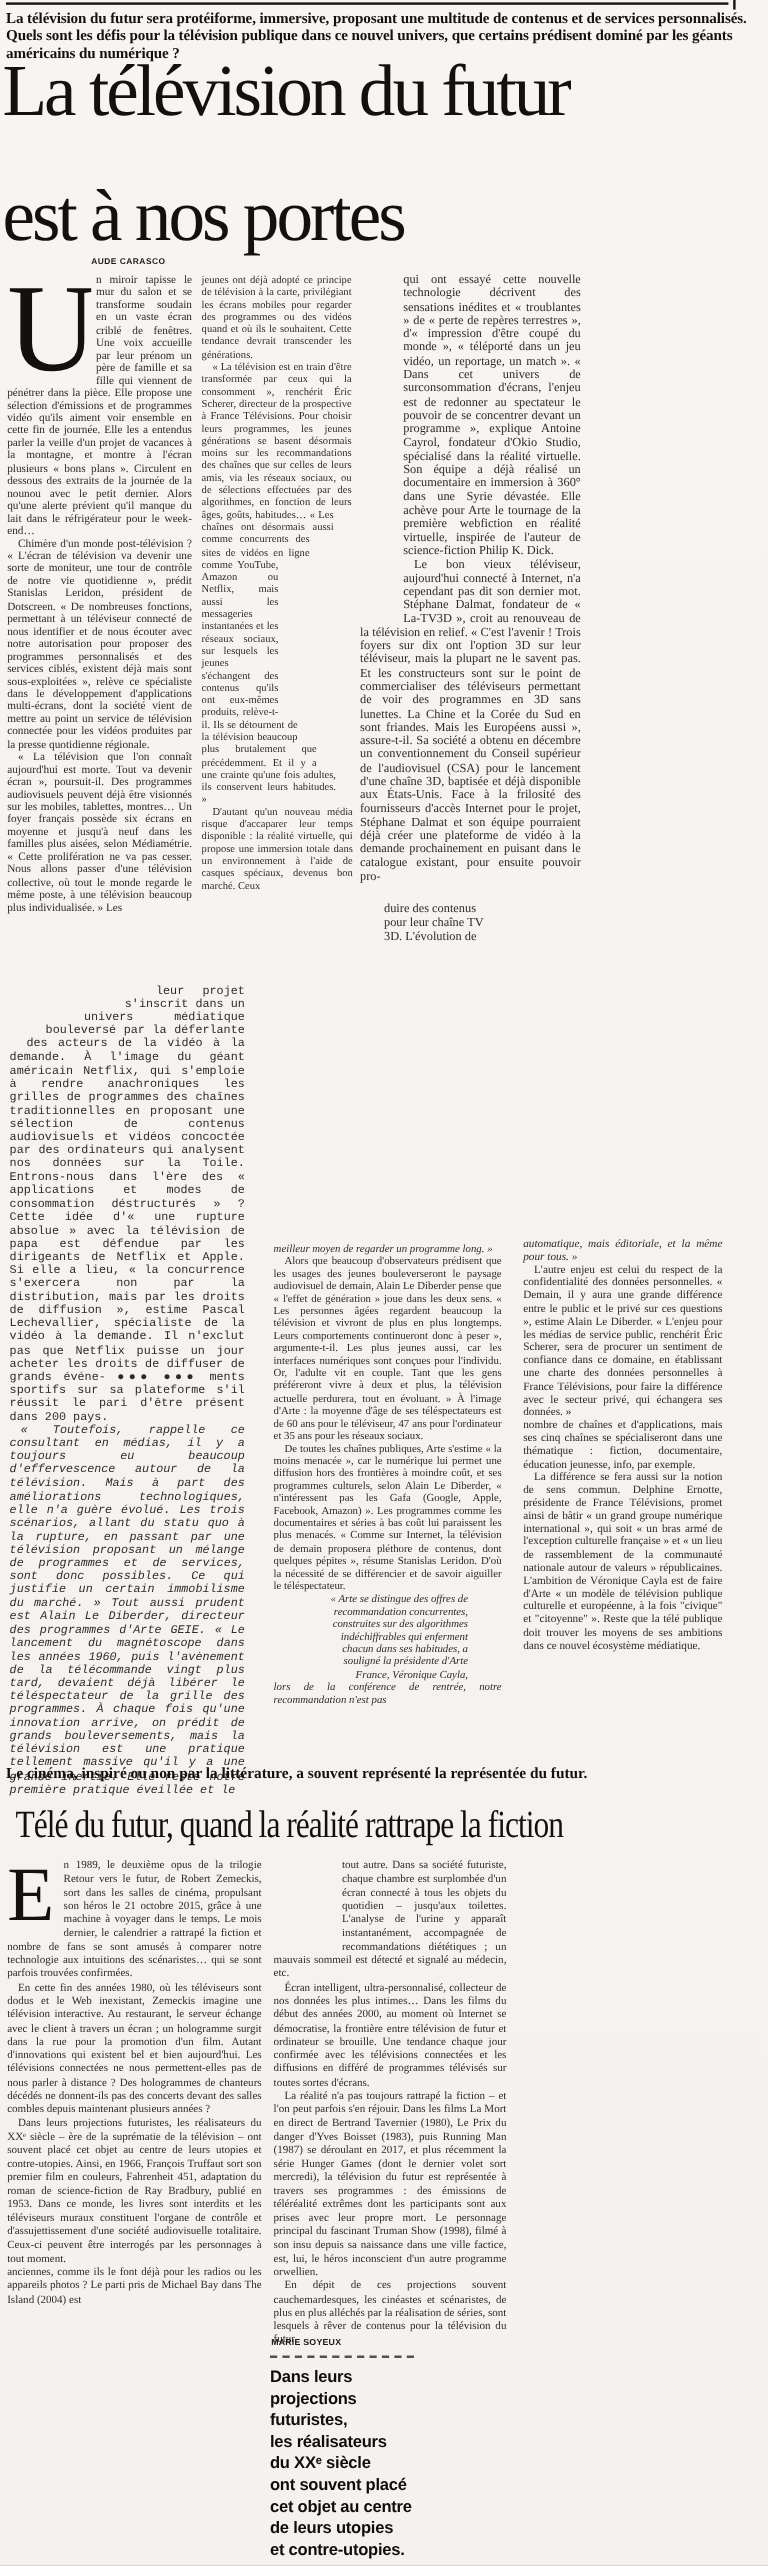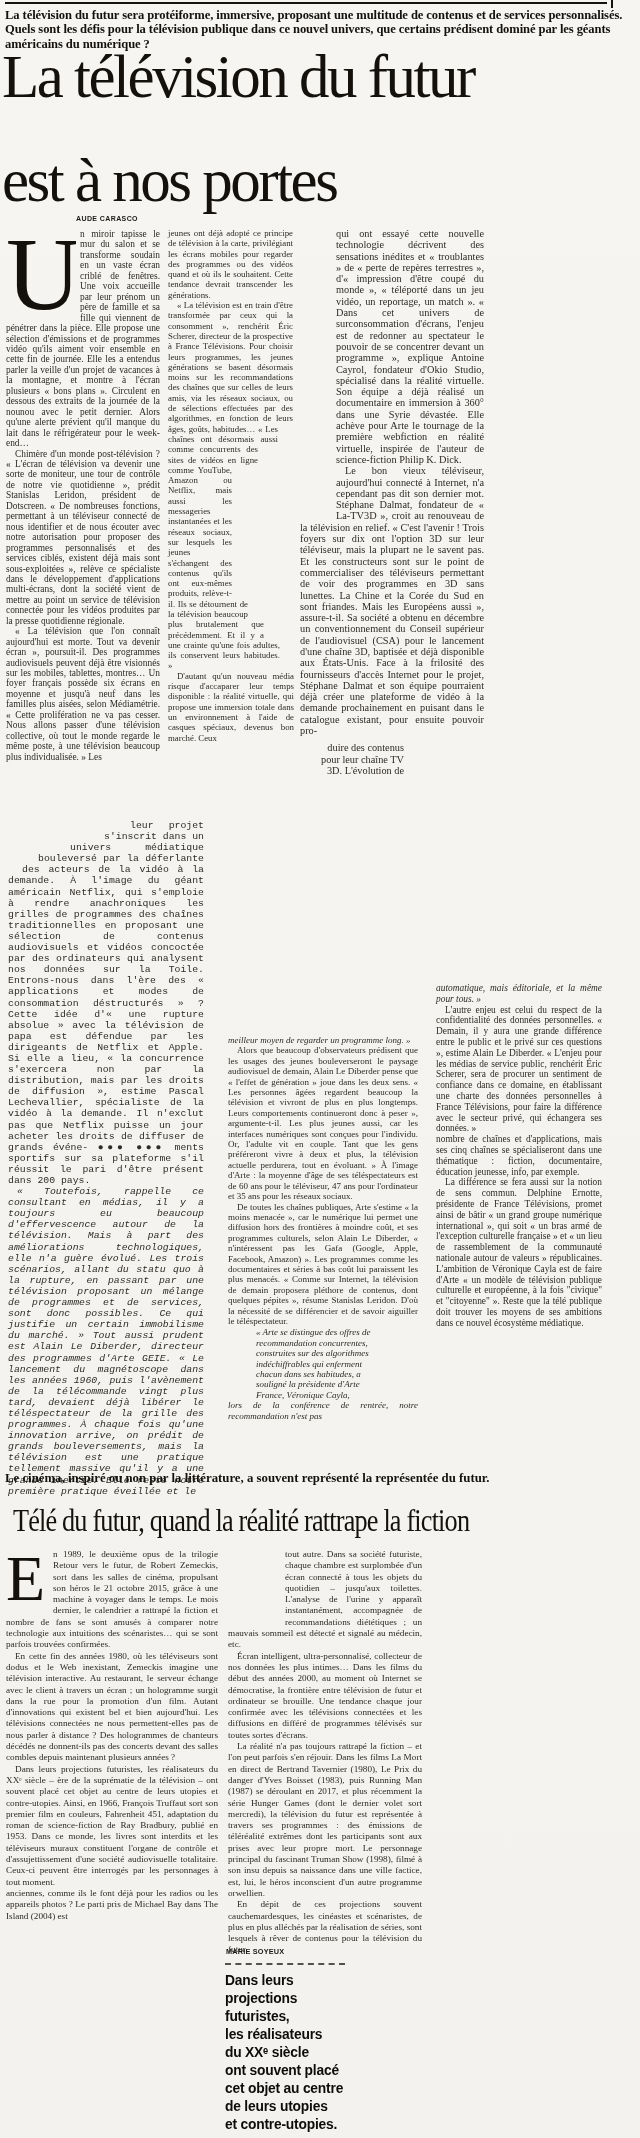--- a/index.html
+++ b/index.html
@@ -14,25 +14,25 @@
   .hl1{top:46px;font-size:61px;}
   .hl2{top:110px;font-size:61px;margin-top:40px;}
   .byline{position:absolute;left:76px;top:215px;font-family:"Liberation Sans",sans-serif;
         font-weight:bold;font-size:7px;letter-spacing:.4px;color:#1d1a16;}
   .bcol{position:absolute;text-align:justify;font-size:9.4px;line-height:10.45px;}
   .bcol p{margin:0;text-indent:9px;}
   .bcol p.noind{text-indent:0;}
   .c1{left:6px;top:229px;width:154px;}
   .c2{left:168px;top:228px;width:126px;font-size:8.8px;line-height:10.3px;}
   .c3{left:300px;top:228px;width:184px;font-size:10.3px;line-height:11.3px;}
-  .c3tail{margin:6px 0 0 20px;width:84px;text-align:right;}
+  .c3tail{margin:16px 0 0 20px;width:84px;text-align:left;}
   .ll{left:8px;top:820px;width:196px;font-size:9.8px;line-height:11.1px;font-family:Liberation Mono, monospace;}
   .lm{left:228px;top:1035px;width:190px;font-size:9px;line-height:10.4px;}
-  .lr{left:436px;top:983px;width:166px;font-size:9.4px;line-height:10.8px;}
-  .funnel{width:134px;margin:1px auto 0;text-align:left;font-style:italic;}
+  .lr{left:436px;top:1032px;width:166px;font-size:9.4px;line-height:10.8px;}
+  .funnel{width:134px;margin:1px auto 0;text-align:right;font-style:italic;}
   .lr-narrow{margin-left:62px;width:104px;}
   .dropcap{float:left;width:70px;height:88px;font-size:104px;line-height:86px;
         color:#14110d;text-align:left;overflow:hidden;margin:2px 4px 0 0;}
   .dropcap2{float:left;width:44px;height:56px;font-size:64px;line-height:55px;
         color:#14110d;overflow:hidden;margin:2px 3px 0 0;}
   i.fl,i.fr{display:block;font-style:normal;}
   i.fl{float:left;clear:left;}
   i.fr{float:right;clear:right;}
   .ital{font-style:italic;}
   .sf2{position:absolute;left:5px;top:1471px;width:632px;font-weight:bold;

